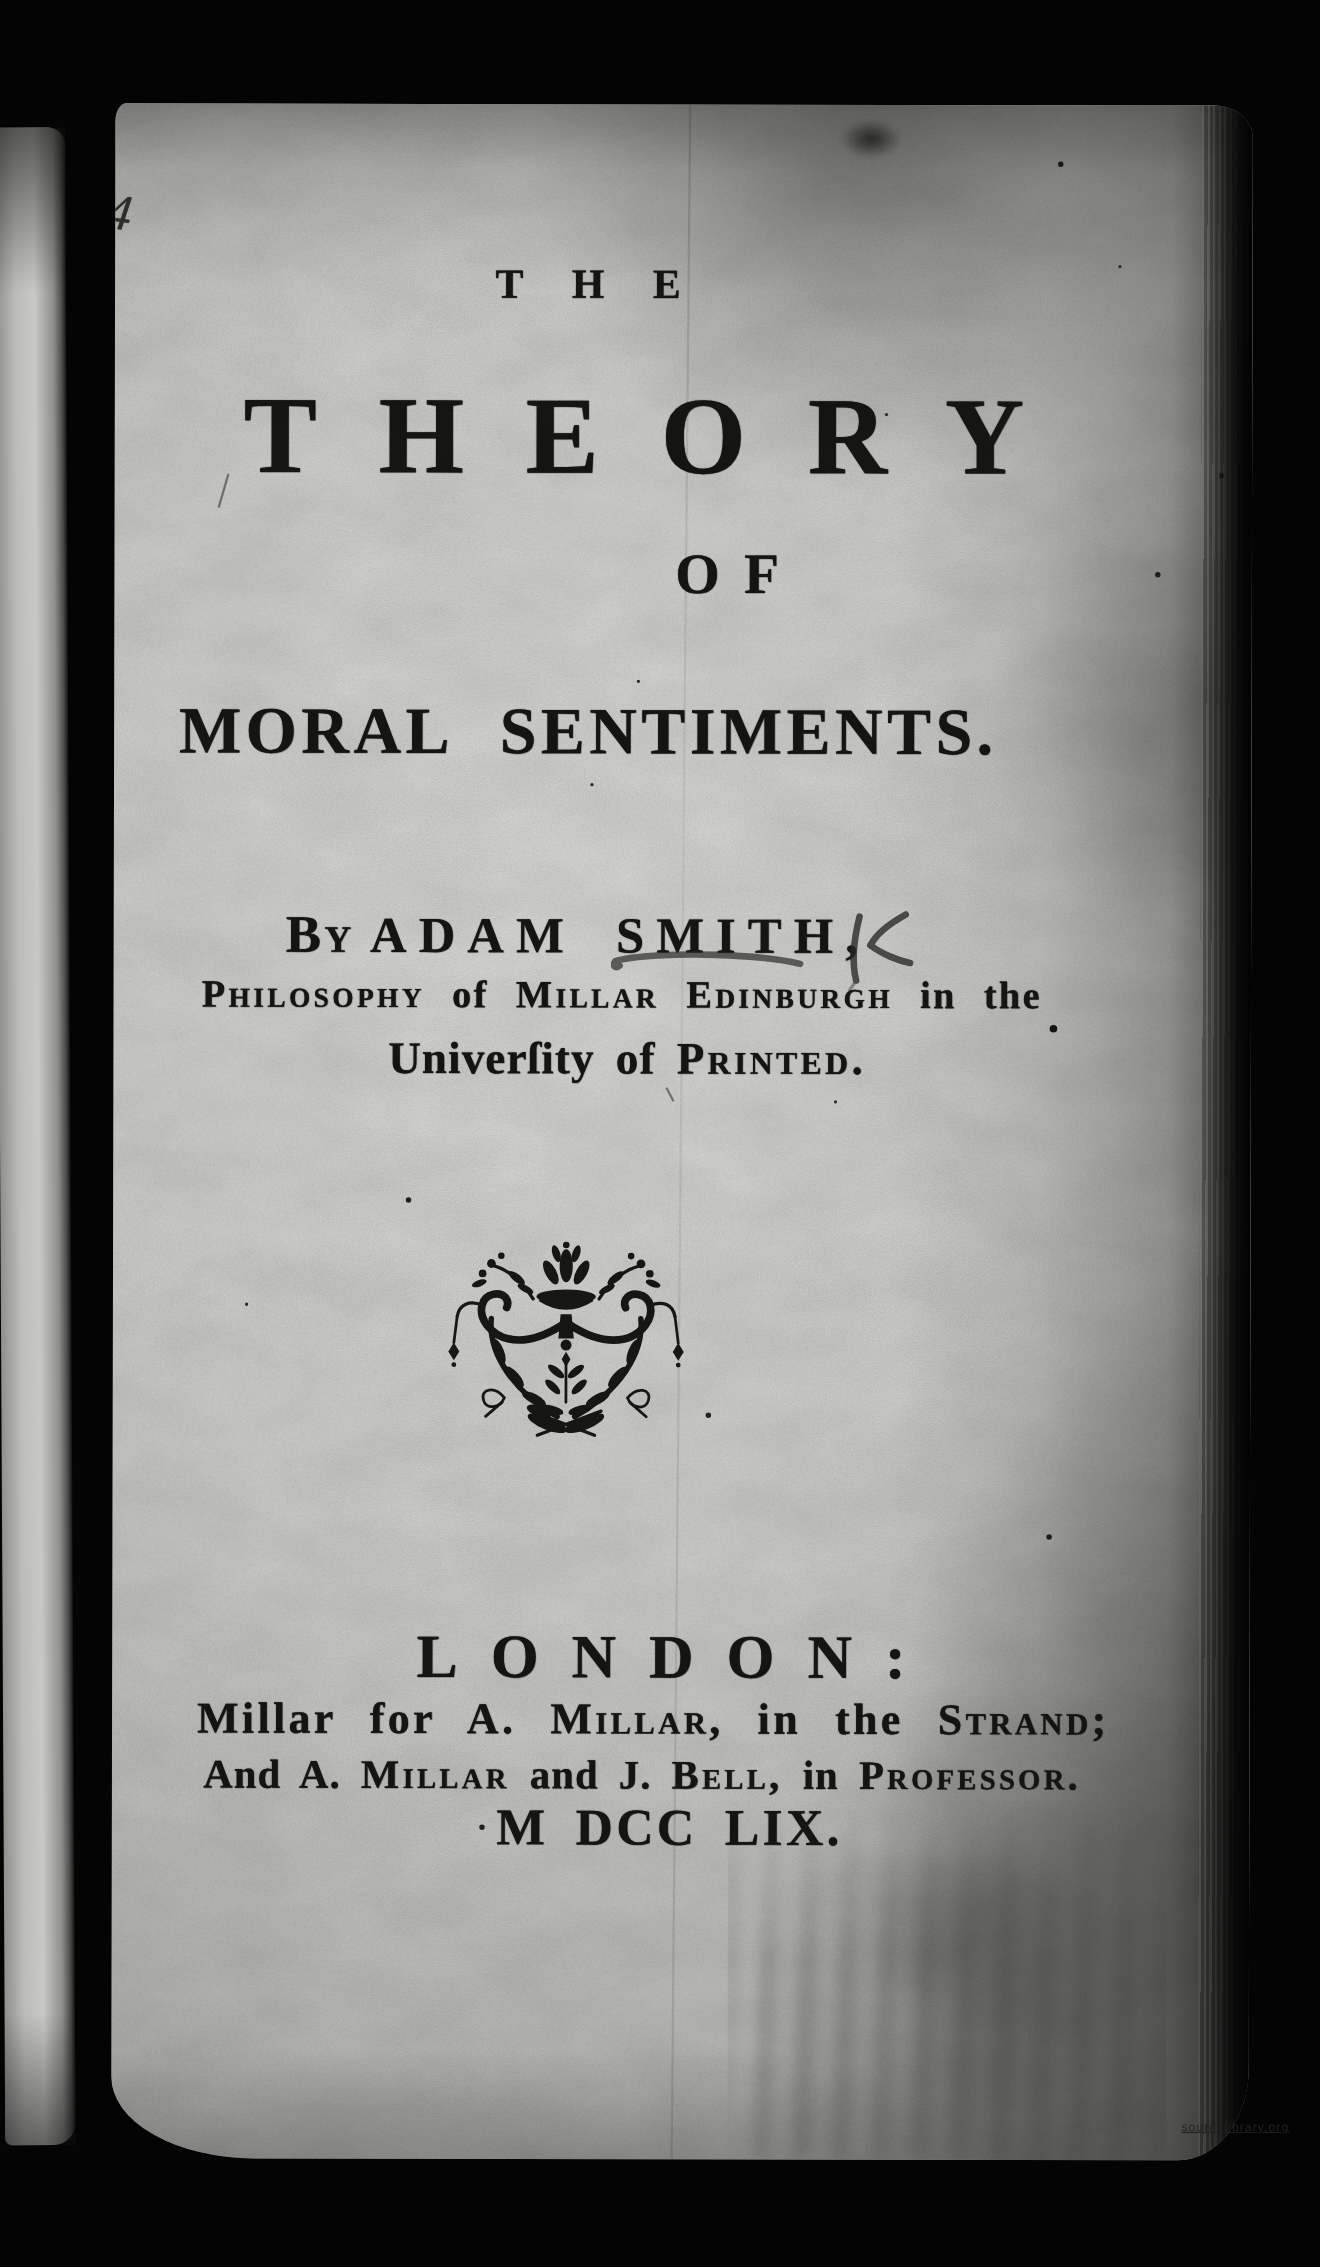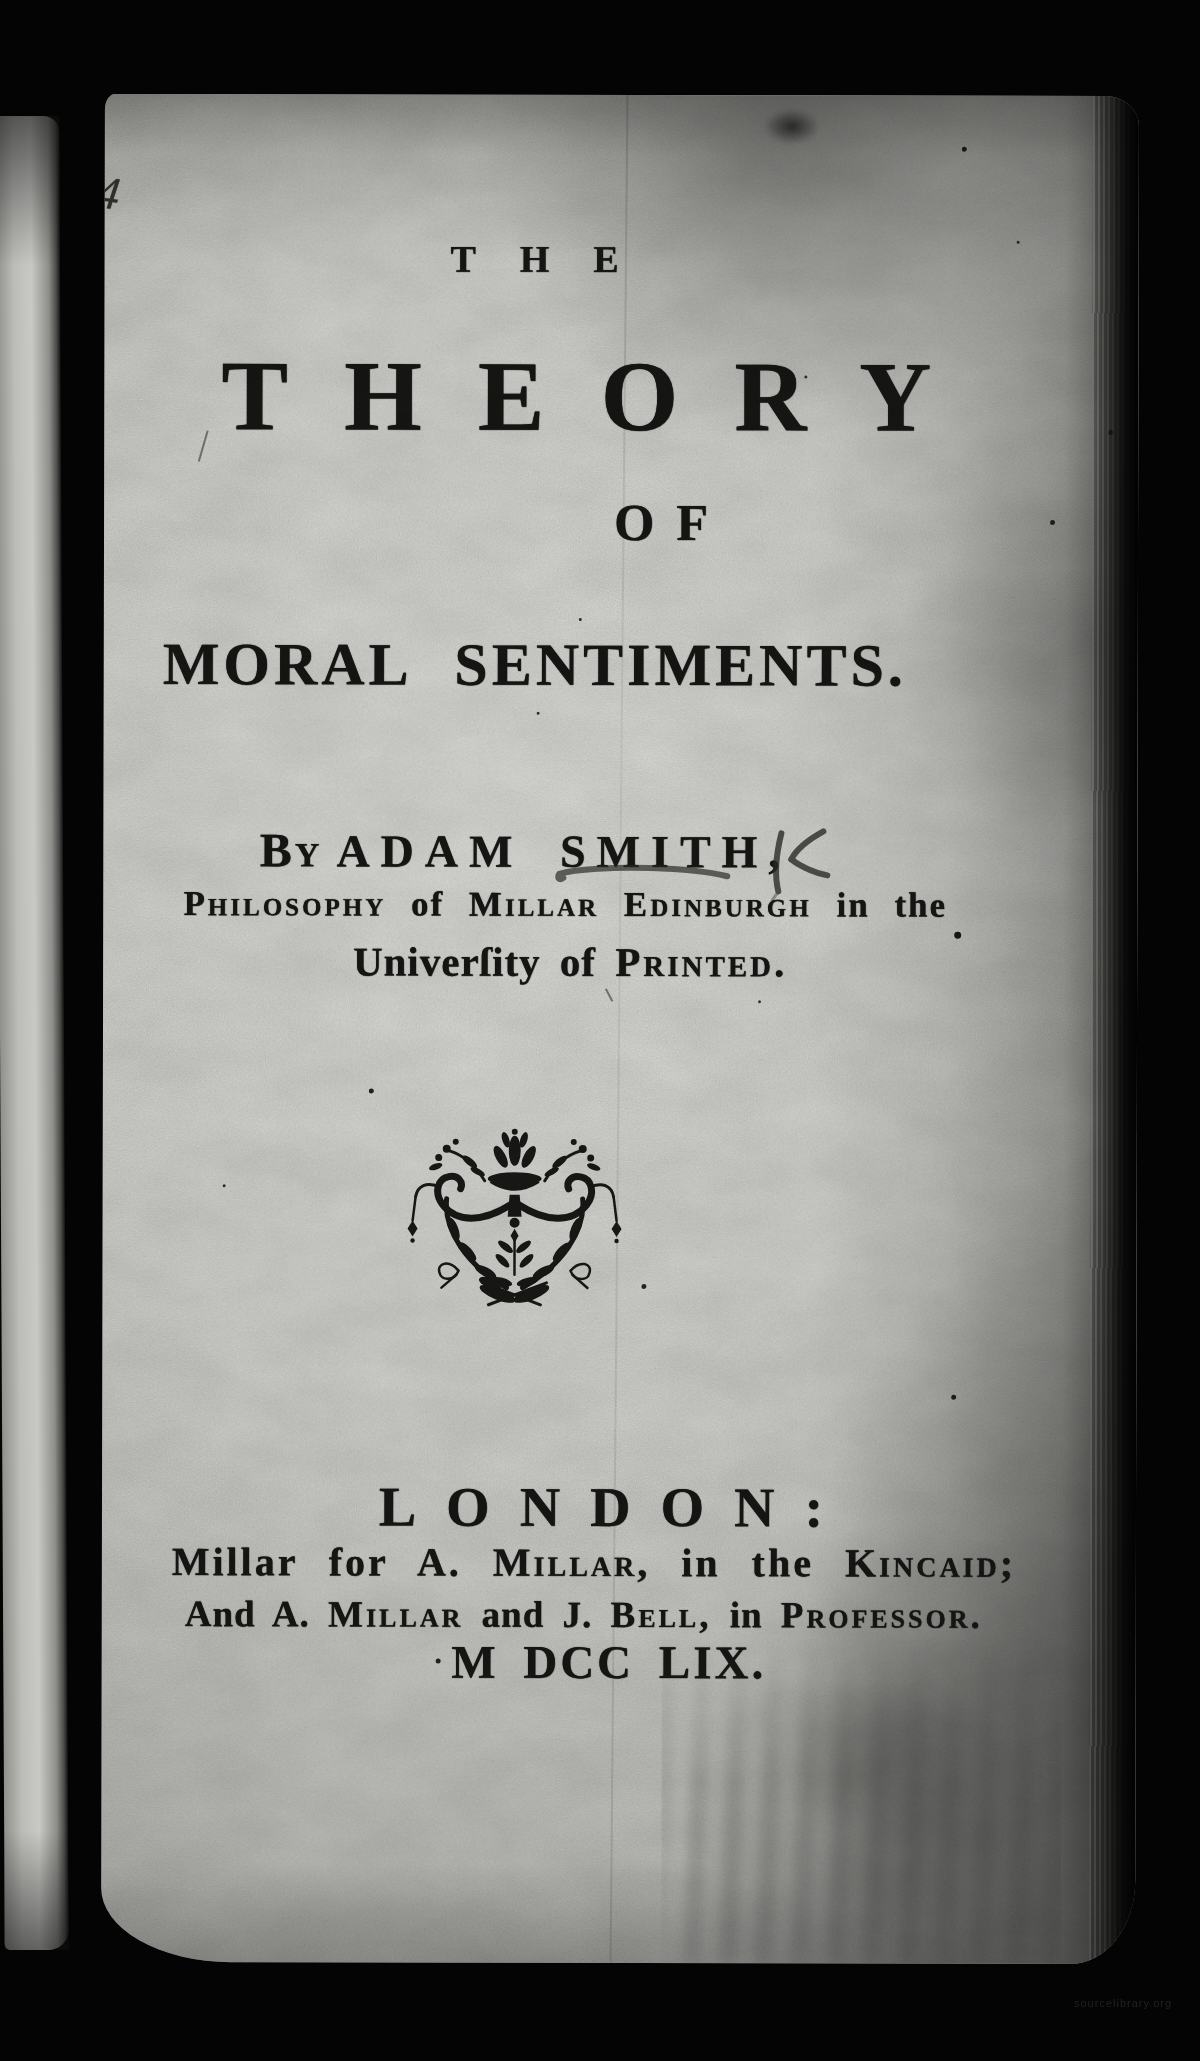--- a/index.html
+++ b/index.html
@@ -116,23 +116,23 @@
     text-shadow:0 0 1px rgba(20,20,20,0.7);
   }
 
   .orn { position:absolute; left:292px; top:1030px; }
   .pencil-underline { position:absolute; left:452px; top:768px; opacity:0.8; }
   .pencil-mark { position:absolute; left:660px; top:728px; opacity:0.78; }
 
   .grain { position:absolute; left:0; top:0; pointer-events:none; }
 
   .watermark {
-    position:absolute; left:1074px; top:1997px;
+    position:absolute; left:1074px; top:1928px;
     font-family:"Liberation Sans","DejaVu Sans",sans-serif;
-    font-size:11px; color:#222222; letter-spacing:1px;
+    font-size:11px; color:#222222; letter-spacing:1px;text-decoration:underline;
   }
 </style>
 </head>
 <body>
 
 <div class="stage">
 
   <div class="sliver">
     <div class="sliver-shade"></div>
   </div>
@@ -232,21 +232,21 @@
       </g>
     </svg>
 
     <div class="tl l-london">LONDON:</div>
 
     <div class="tl l-printed">
       <span>Millar for</span>
       <span>A.</span>
       <span class="sc">Millar,</span>
       <span>in the</span>
-      <span class="sc">Kincaid</span><span>;</span>
+      <span class="sc">Strand</span><span>;</span>
     </div>
 
     <div class="tl l-kincaid">
       <span>And</span>
       <span>A.</span>
       <span class="sc">Millar</span>
       <span>and</span>
       <span>J.</span>
       <span class="sc">Bell,</span>
       <span>in</span>

